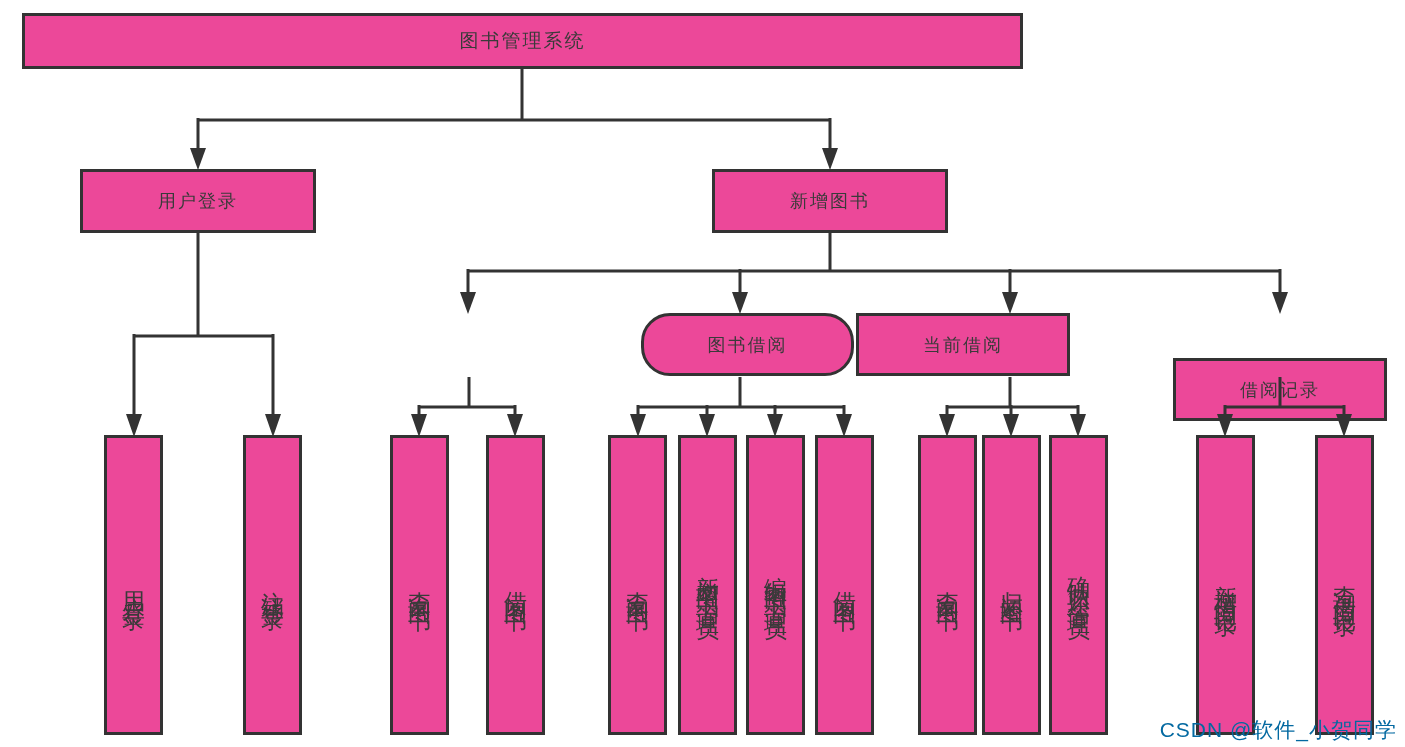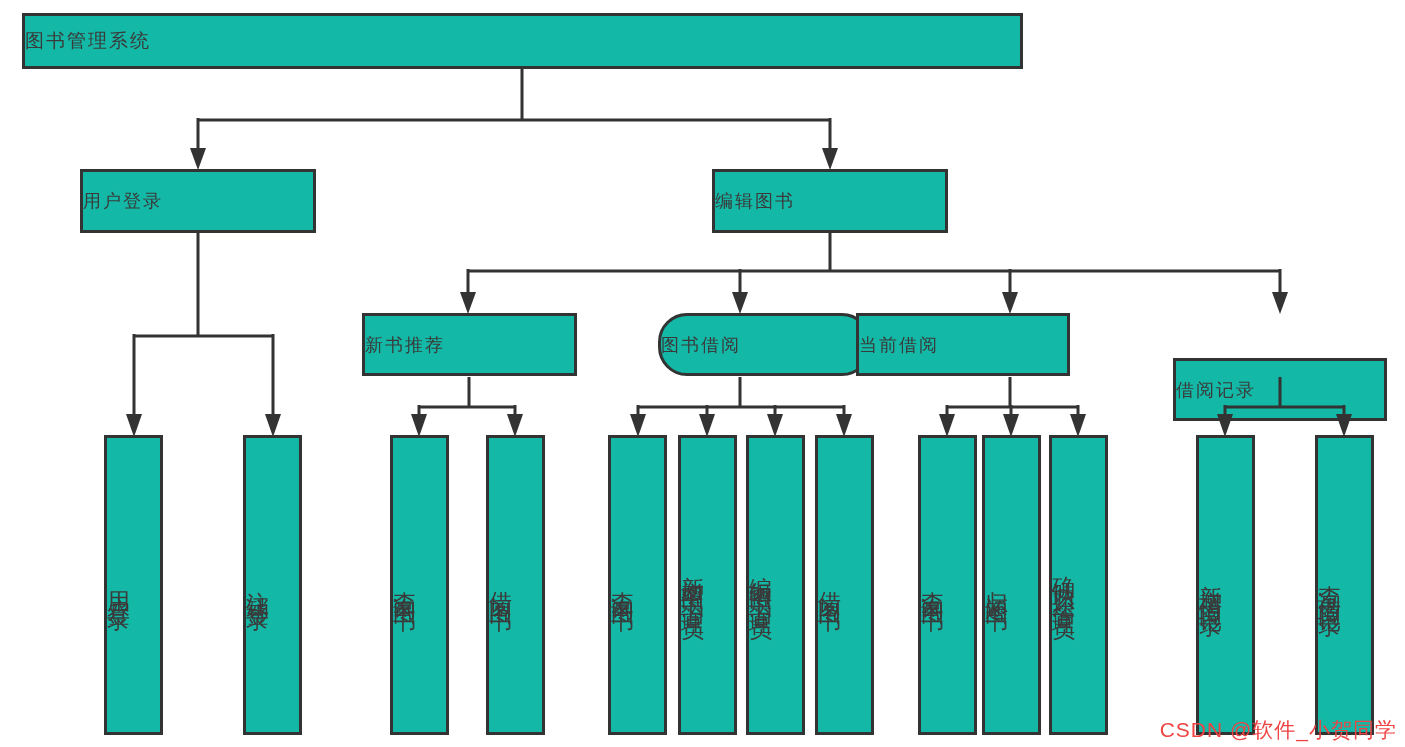--- a/index.html
+++ b/index.html
@@ -15,24 +15,24 @@
     position: absolute;
     left: 0; top: 0;
     width: 1405px; height: 747px;
     z-index: 2;
     pointer-events: none;
   }
   .node {
     position: absolute;
     box-sizing: border-box;
     border: 3px solid #333333;
-    background: #14b8a6;
+    background: #ec4899;
     display: flex;
     align-items: center;
-    justify-content: flex-start;
+    justify-content: center;
     color: #3a3a3a;
     z-index: 1;
   }
   .node.root {
     left: 22px; top: 13px; width: 1001px; height: 56px;
     font-size: 19px; letter-spacing: 2px;
   }
   .node.lvl2 { top: 169px; height: 64px; font-size: 18px; letter-spacing: 2px; }
   .node.lvl3 { top: 313px; height: 63px; font-size: 18px; letter-spacing: 2px; }
   .node.leaf { top: 435px; width: 59px; height: 300px; }
@@ -44,21 +44,21 @@
     line-height: 1;
     color: #3a3a3a;
     white-space: nowrap;
   }
   .watermark {
     position: absolute;
     right: 8px;
     top: 716px;
     z-index: 3;
     font-size: 21px;
-    color: #ef4444;
+    color: #0369a1;
     letter-spacing: 1px;
   }
 </style>
 </head>
 <body>
 
 <div class="canvas">
 
   <svg class="connectors" viewBox="0 0 1405 747" xmlns="http://www.w3.org/2000/svg">
     <g stroke="#333333" stroke-width="3" fill="none">
@@ -94,27 +94,24 @@
   </svg>
 
   <div class="node root">
     <span>图书管理系统</span>
   </div>
 
   <div class="node lvl2" style="left:80px;width:236px;">
     <span>用户登录</span>
   </div>
   <div class="node lvl2" style="left:712px;width:236px;">
-    <span>编辑图书</span>
+    <span>新增图书</span>
   </div>
 
-  <div class="node lvl3" style="left:362px;width:215px;">
-    <span>新书推荐</span>
-  </div>
-  <div class="node lvl3" style="left:658px;width:213px;border-radius:29px;">
+  <div class="node lvl3" style="left:641px;width:213px;border-radius:29px;">
     <span>图书借阅</span>
   </div>
   <div class="node lvl3" style="left:856px;width:214px;">
     <span>当前借阅</span>
   </div>
   <div class="node lvl3" style="left:1173px;width:214px;margin-top:45px;">
     <span>借阅记录</span>
   </div>
 
   <div class="node leaf" style="left:104px;">

